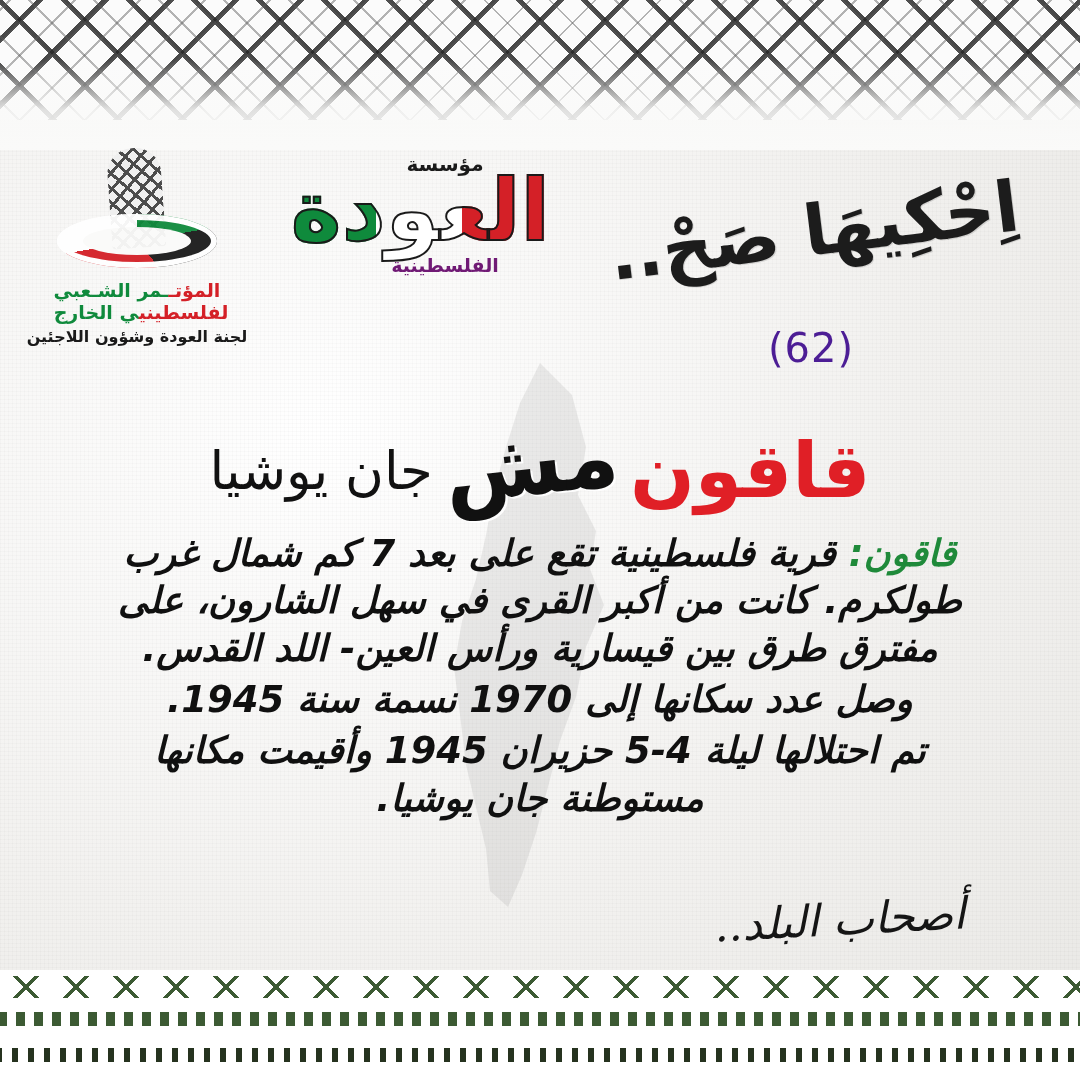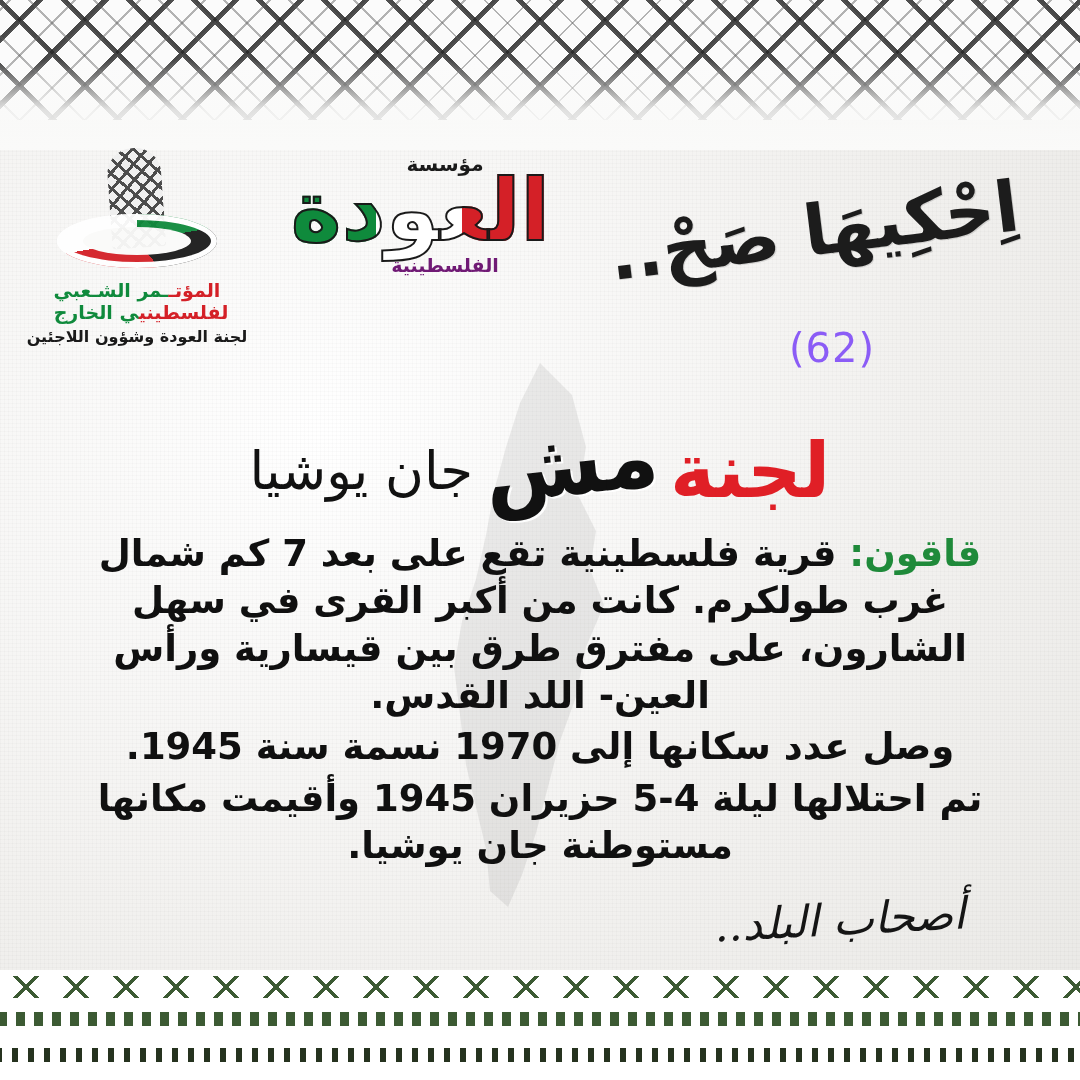--- a/index.html
+++ b/index.html
@@ -218,24 +218,24 @@
     top: 60px;
     direction: rtl;
     font-size: 70px;
     font-weight: bold;
     color: #1c1c1c;
     transform: rotate(-7deg);
     text-shadow: 1px 1px 0 rgba(0,0,0,0.12);
   }
   .issue-number {
     position: absolute;
-    right: 205px;
+    right: 226px;
     top: 195px;
     font-size: 40px;
-    color: #8b5cf6;
+    color: #4c1d95;
     font-weight: 500;
     letter-spacing: 1px;
   }
 
   
   .headline {
     position: absolute;
     top: 420px;
     left: 0; right: 0;
     text-align: center;
@@ -272,20 +272,21 @@
     top: 530px;
     right: 95px;
     left: 95px;
     direction: rtl;
     text-align: center;
     z-index: 6;
     color: #101010;
     font-size: 37px;
     font-weight: bold;
     line-height: 1.28;
+    font-style: italic;
   }
   .body-text p { margin: 0 0 4px 0; }
   .lead-label { color: #1f8a3a; }
 
   
   .signature {
     position: absolute;
     right: 115px;
     bottom: 135px;
     direction: rtl;
@@ -333,21 +334,21 @@
         <span class="flagfill">العودة</span>
       </div>
       <div class="aw-bottom">الفلسطينية</div>
     </div>
 
     <div class="slogan">اِحْكِيهَا صَحْ..</div>
     <div class="issue-number">(62)</div>
   </div>
 
   <div class="headline">
-    <span class="hl-name">لجنة</span>
+    <span class="hl-name">قاقون</span>
     <span class="hl-not">مش</span>
     <span class="hl-settlement">جان يوشيا</span>
   </div>
 
   <div class="body-text">
     <p>
       <span class="lead-label">قاقون:</span>
       <span>قرية فلسطينية تقع على بعد 7 كم شمال غرب طولكرم. كانت من أكبر القرى في سهل الشارون، على مفترق طرق بين قيسارية ورأس العين- اللد القدس.</span>
     </p>
     <p>وصل عدد سكانها إلى 1970 نسمة سنة 1945.</p>

